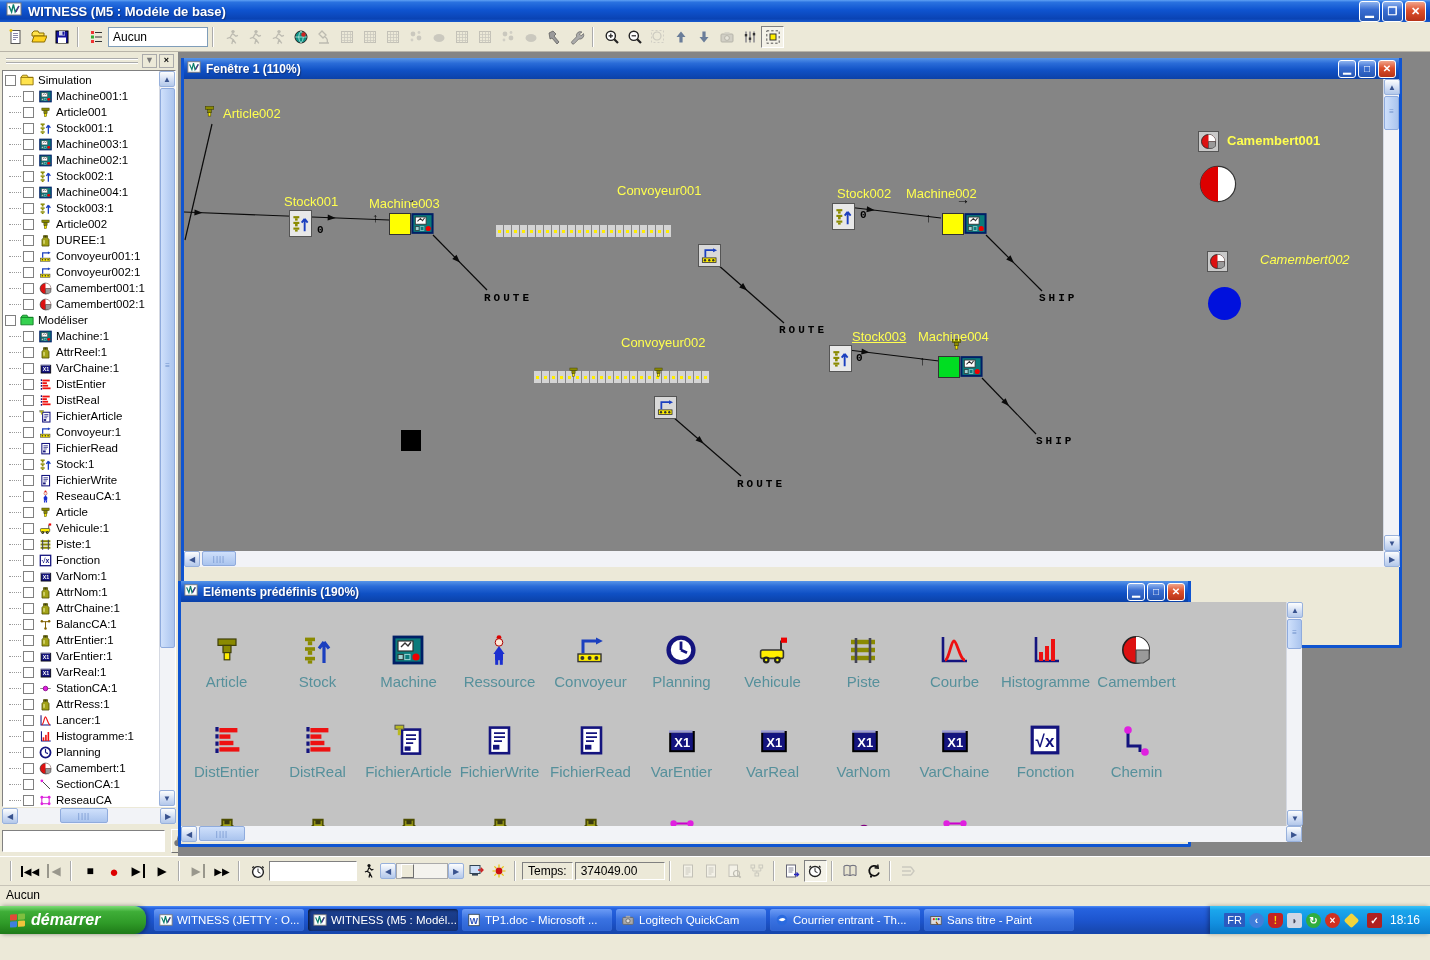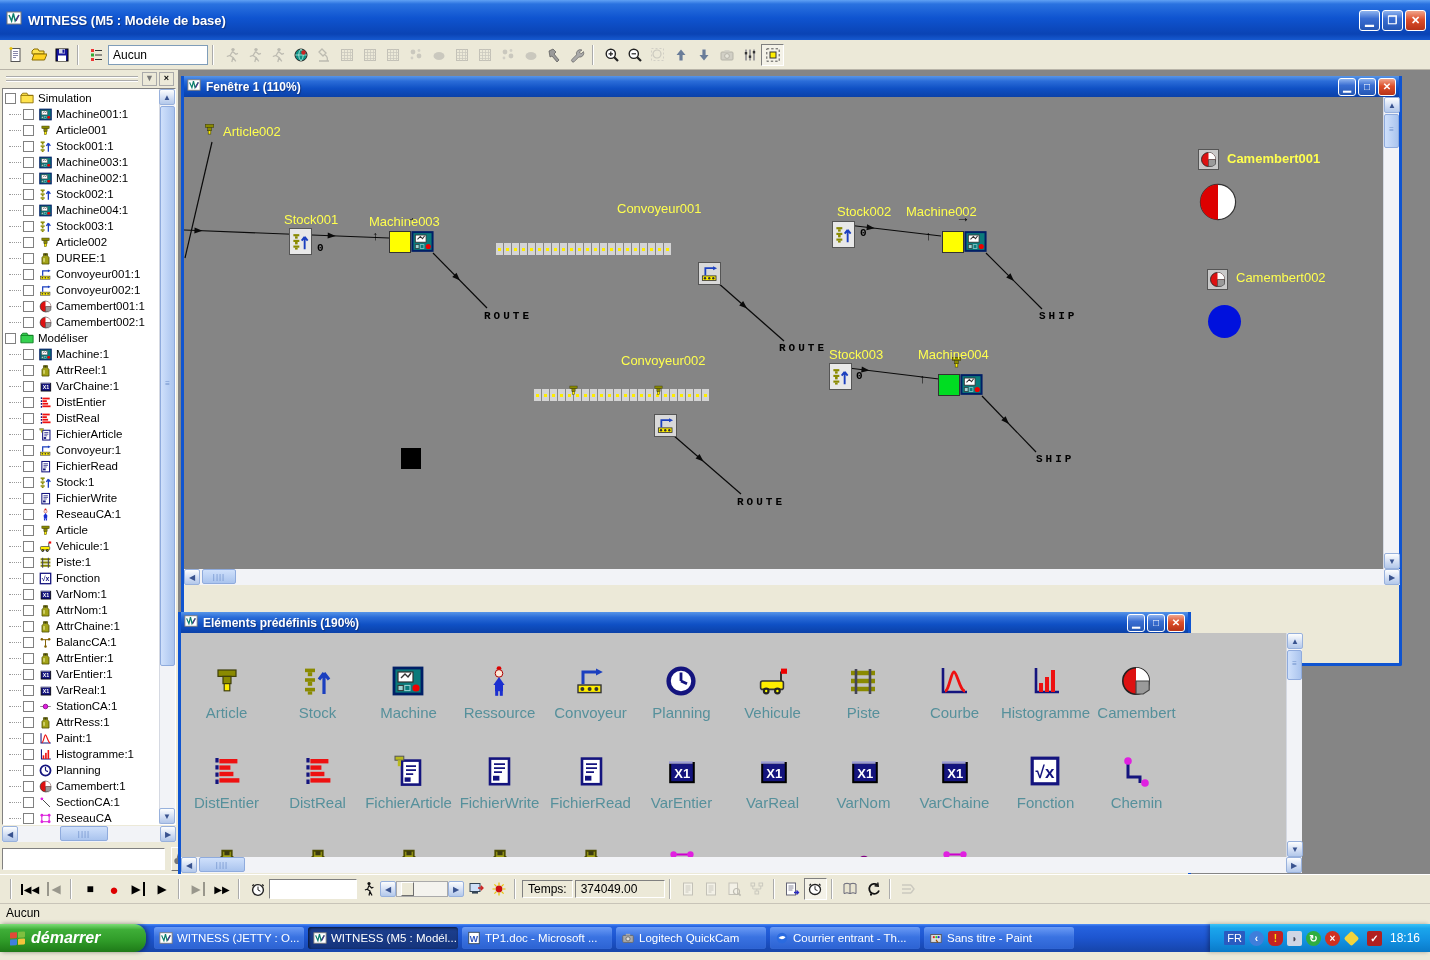--- a/index.html
+++ b/index.html
@@ -1,20 +1,20 @@
 <!DOCTYPE html>
 <html><head>
 <meta charset="utf-8">
 <style>
   html,body{margin:0;padding:0;background:#555;}
   *{box-sizing:border-box;font-family:"Liberation Sans",sans-serif;}
   #screen{position:relative;width:1430px;height:960px;background:#ECE9D8;overflow:hidden;}
 
   
-  .titlebar{height:40px;display:flex;align-items:center;padding:0 4px 0 6px;
+  .titlebar{height:22px;display:flex;align-items:center;padding:0 4px 0 6px;
     background:linear-gradient(180deg,#60a1f4 0%,#2a72e0 10%,#0f54d0 45%,#0a43b4 85%,#1659cf 100%);}
   .titlebar .tb-text{color:#fff;font-weight:bold;font-size:13px;margin-left:6px;flex:1;
     text-shadow:1px 1px 1px #12357e;white-space:nowrap;}
   .winbtn{width:21px;height:21px;margin-left:2px;border:1px solid #fff;border-radius:3px;
     display:flex;align-items:center;justify-content:center;color:#fff;font-size:11px;font-weight:bold;
     background:linear-gradient(180deg,#8fb4ef 0%,#3a6ed2 40%,#2456b4 100%);}
   .winbtn.close{background:linear-gradient(180deg,#f0a58c 0%,#dd4f2a 45%,#b73318 100%);}
 
   
   .menubar{height:22px;background:#ECE9D8;display:flex;align-items:center;border-bottom:1px solid #d8d4c8;padding-left:4px;}
@@ -871,21 +871,21 @@
             </div>
             <div class="trow">
               <span class="conn"></span>
               <span class="cb"></span>
               <span class="ticon">
                 <svg width="13" height="13" viewBox="0 0 16 16">
                   <path d="M2.5 1.5 v12 h12" stroke="#14147e" fill="none" stroke-width="1.3"></path>
                   <path d="M3.5 13 C5.5 13 6.5 3.5 8 3.5 C9.5 3.5 11 13 13.5 13" stroke="#e11" fill="none" stroke-width="1.4"></path>
                 </svg>
               </span>
-              <span>Paint:1</span>
+              <span>Lancer:1</span>
             </div>
             <div class="trow">
               <span class="conn"></span>
               <span class="cb"></span>
               <span class="ticon">
                 <svg width="13" height="13" viewBox="0 0 16 16">
                   <path d="M3 1.5 v12 h11.5" stroke="#14147e" fill="none" stroke-width="1.3"></path>
                   <g fill="#e11">
                     <rect x="4.5" y="9" width="2" height="4.5"></rect>
                     <rect x="7.5" y="6" width="2" height="7.5"></rect>
@@ -1155,23 +1155,23 @@
                     <rect x="6.6" y="9.3" width="2.8" height="3.6" fill="#ffee00"></rect>
                   </g>
                 </svg></div>
               <span class="sim-label yellow" style="left: 39px; top: 27px;">Article002</span>
               <span class="sim-label yellow" style="left: 100px; top: 115px;">Stock001</span>
               <span class="sim-label yellow" style="left: 185px; top: 105px; margin-top: 12px;">Machine003</span>
               <span class="sim-label yellow" style="left: 433px; top: 104px;">Convoyeur001</span>
               <span class="sim-label yellow" style="left: 653px; top: 107px;">Stock002</span>
               <span class="sim-label yellow" style="left: 722px; top: 107px;">Machine002</span>
               <span class="sim-label yellow" style="left: 1043px; top: 54px; font-weight: bold;">Camembert001</span>
-              <span class="sim-label yellow" style="left: 1052px; top: 173px;">Camembert002</span>
+              <span class="sim-label yellow" style="left: 1076px; top: 173px; font-style: italic;">Camembert002</span>
               <span class="sim-label yellow" style="left: 437px; top: 256px;">Convoyeur002</span>
-              <span class="sim-label yellow" style="left: 645px; top: 250px;">Stock003</span>
+              <span class="sim-label yellow" style="left: 668px; top: 250px; text-decoration: underline;">Stock003</span>
               <span class="sim-label yellow" style="left: 734px; top: 250px;">Machine004</span>
               <span class="sim-label black" style="left: 300px; top: 213px;">ROUTE</span>
               <span class="sim-label black" style="left: 595px; top: 245px;">ROUTE</span>
               <span class="sim-label black" style="left: 553px; top: 399px;">ROUTE</span>
               <span class="sim-label black" style="left: 855px; top: 213px;">SHIP</span>
               <span class="sim-label black" style="left: 852px; top: 356px;">SHIP</span>
               <span class="sim-label count" style="left: 133px; top: 145px;">0</span>
               <span class="sim-label count" style="left: 676px; top: 130px;">0</span>
               <span class="sim-label count" style="left: 672px; top: 273px;">0</span>
             </div>
@@ -1185,21 +1185,21 @@
           <div class="sb-h" style="position:absolute;left:0;top:472px;width:1216px;">
             <div class="sb-btn" style="left:0;top:0;">◀</div>
             <div class="sb-thumb h" style="left:18px;top:0;width:34px;height:15px;">
                 <div class="grip-dots" style="margin-top:5px;letter-spacing:1px;">||||</div>
               </div>
             <div class="sb-btn" style="right:0;top:0;">▶</div>
           </div>
         </div>
       </div>
 
-      <div class="win" style="left:0px;top:542px;width:1013px;height:266px;">
+      <div class="win" style="left:0px;top:529px;width:1013px;height:266px;">
         <div class="win-title">
           <span id="pal-icon"><svg width="14" height="14" viewBox="0 0 16 16">
                 <rect x="1" y="2" width="14" height="12" fill="#fff" stroke="#7a7a7a"></rect>
                 <path d="M3 5 l2.6 6 1.8-7.5 1.8 7.5 L12.8 5" stroke="#0a7d6b" fill="none" stroke-width="1.4"></path>
                 <path d="M10 11 l3-6" stroke="#5a2a8a" stroke-width="1.2"></path>
               </svg></span>
           <span class="tb-text">Eléments prédéfinis (190%)</span>
           <span class="winbtn">▁</span>
           <span class="winbtn">□</span>
           <span class="winbtn close">✕</span>

